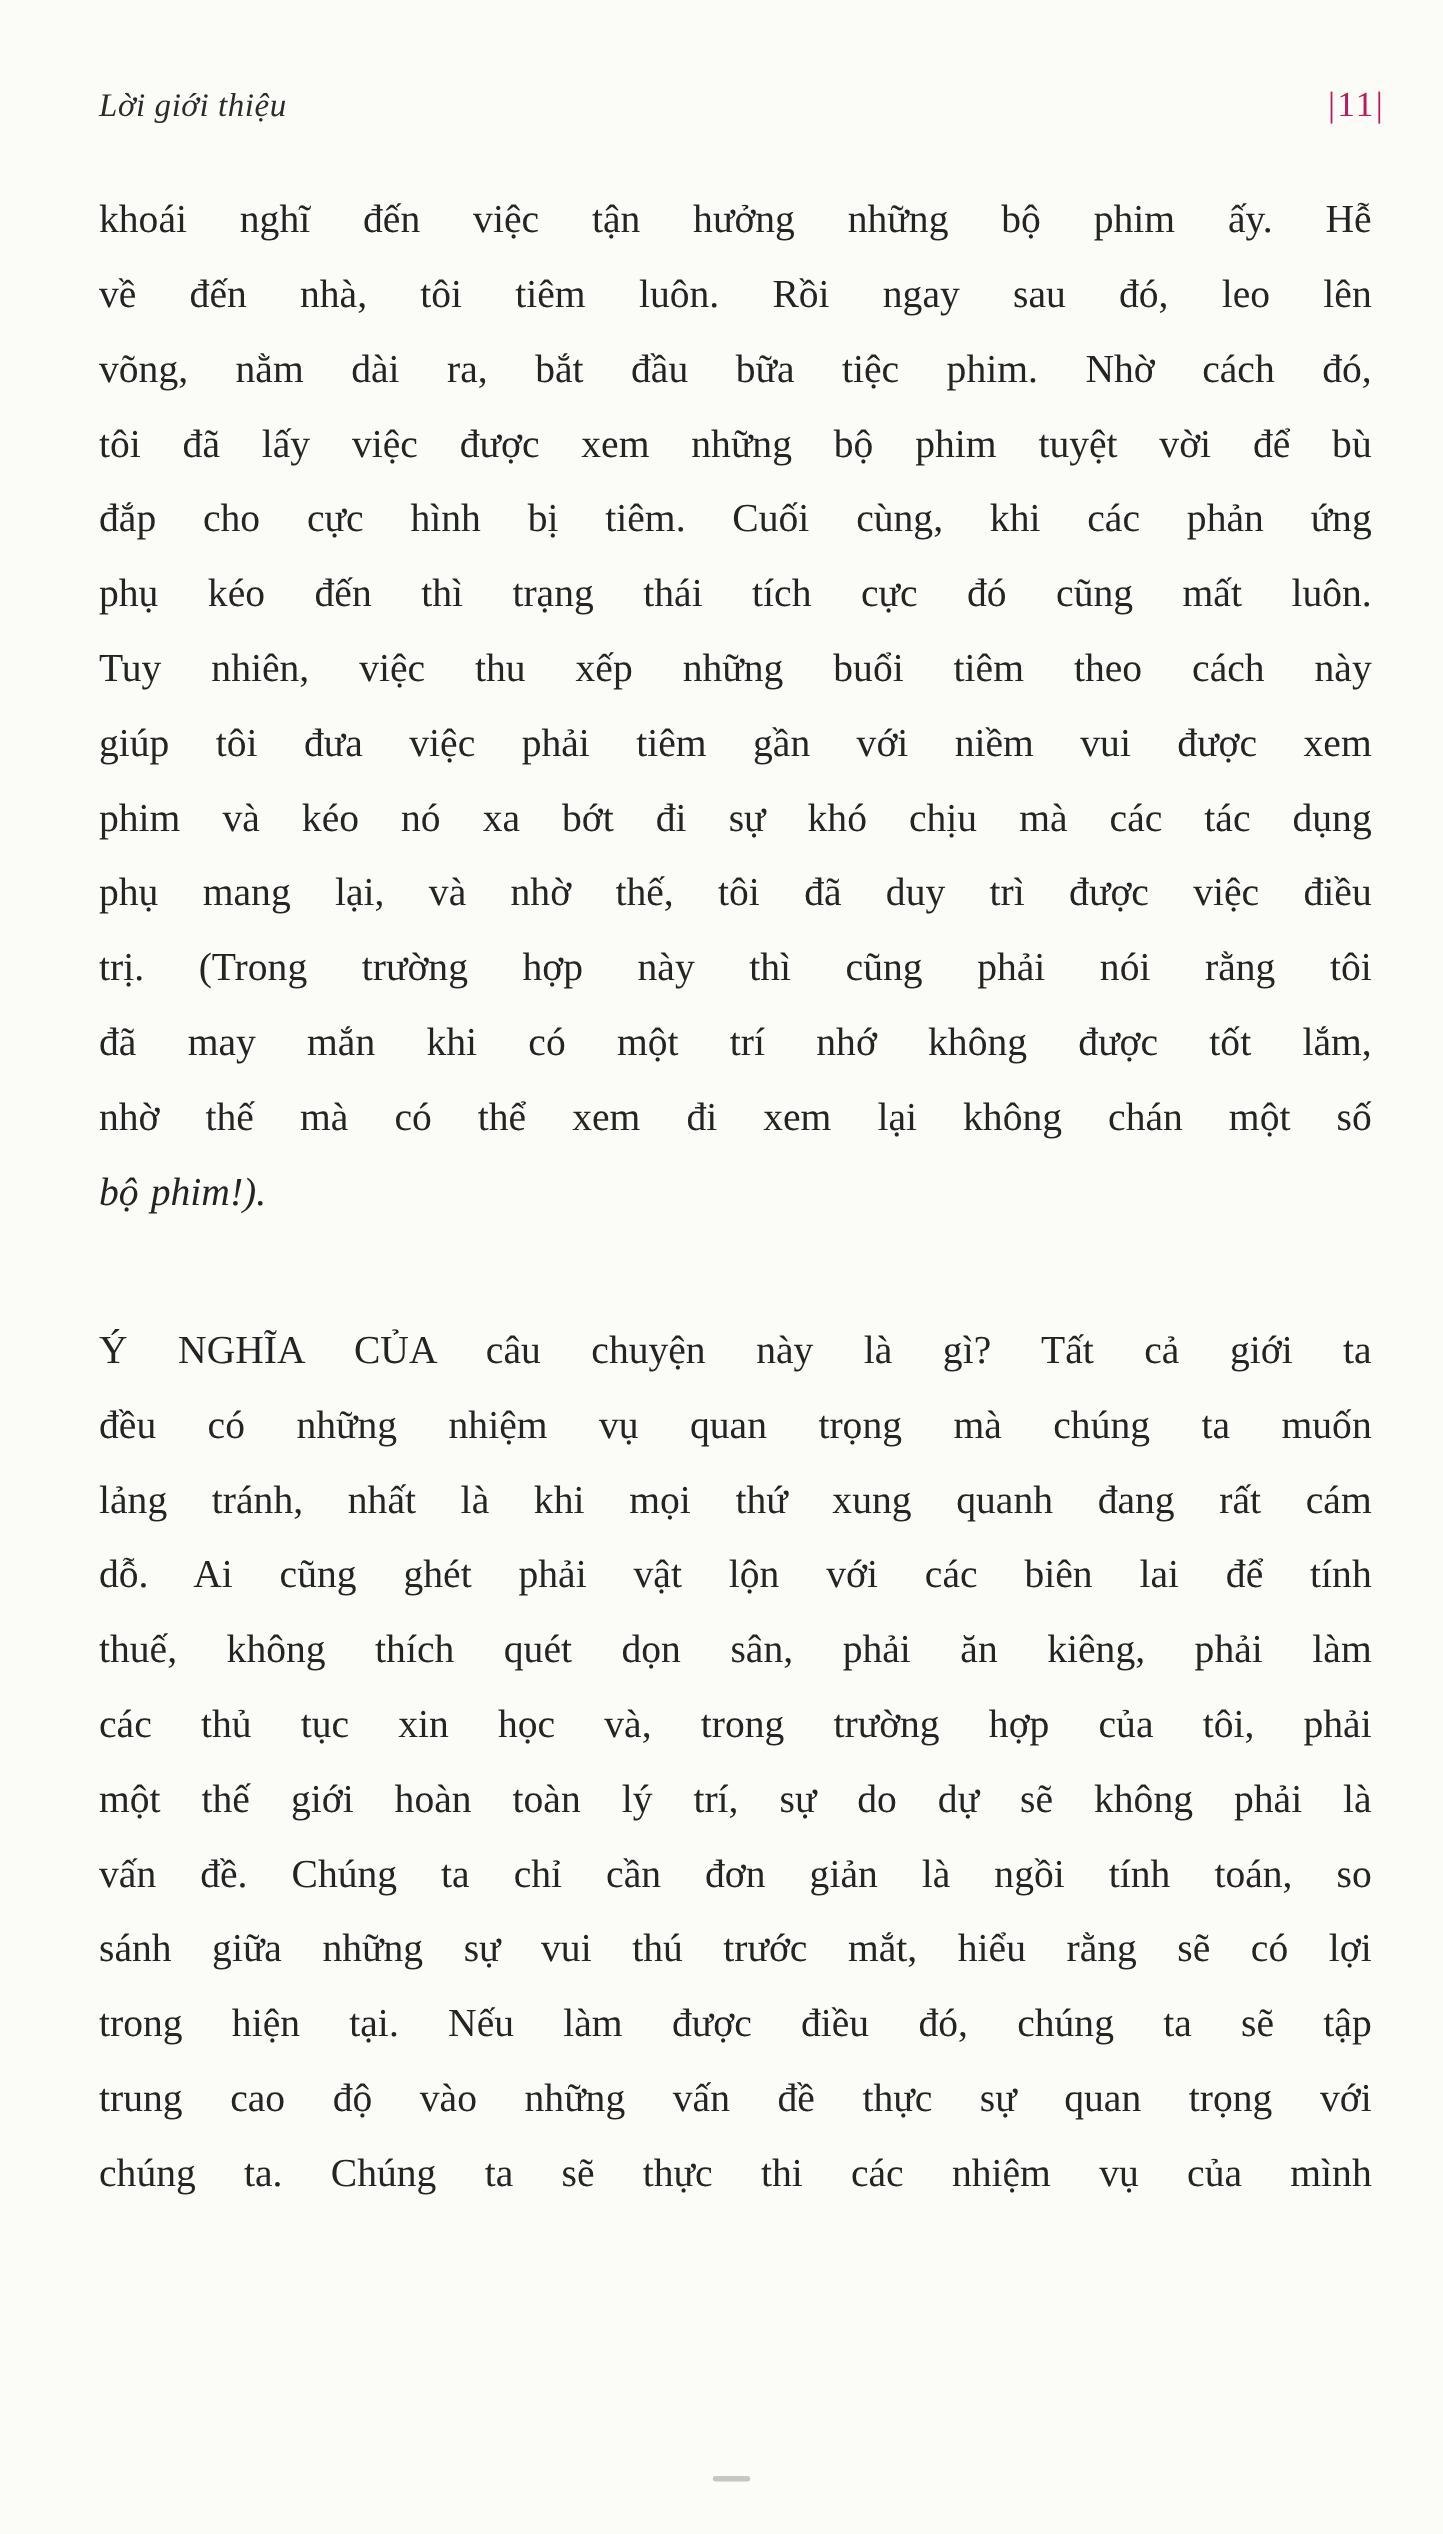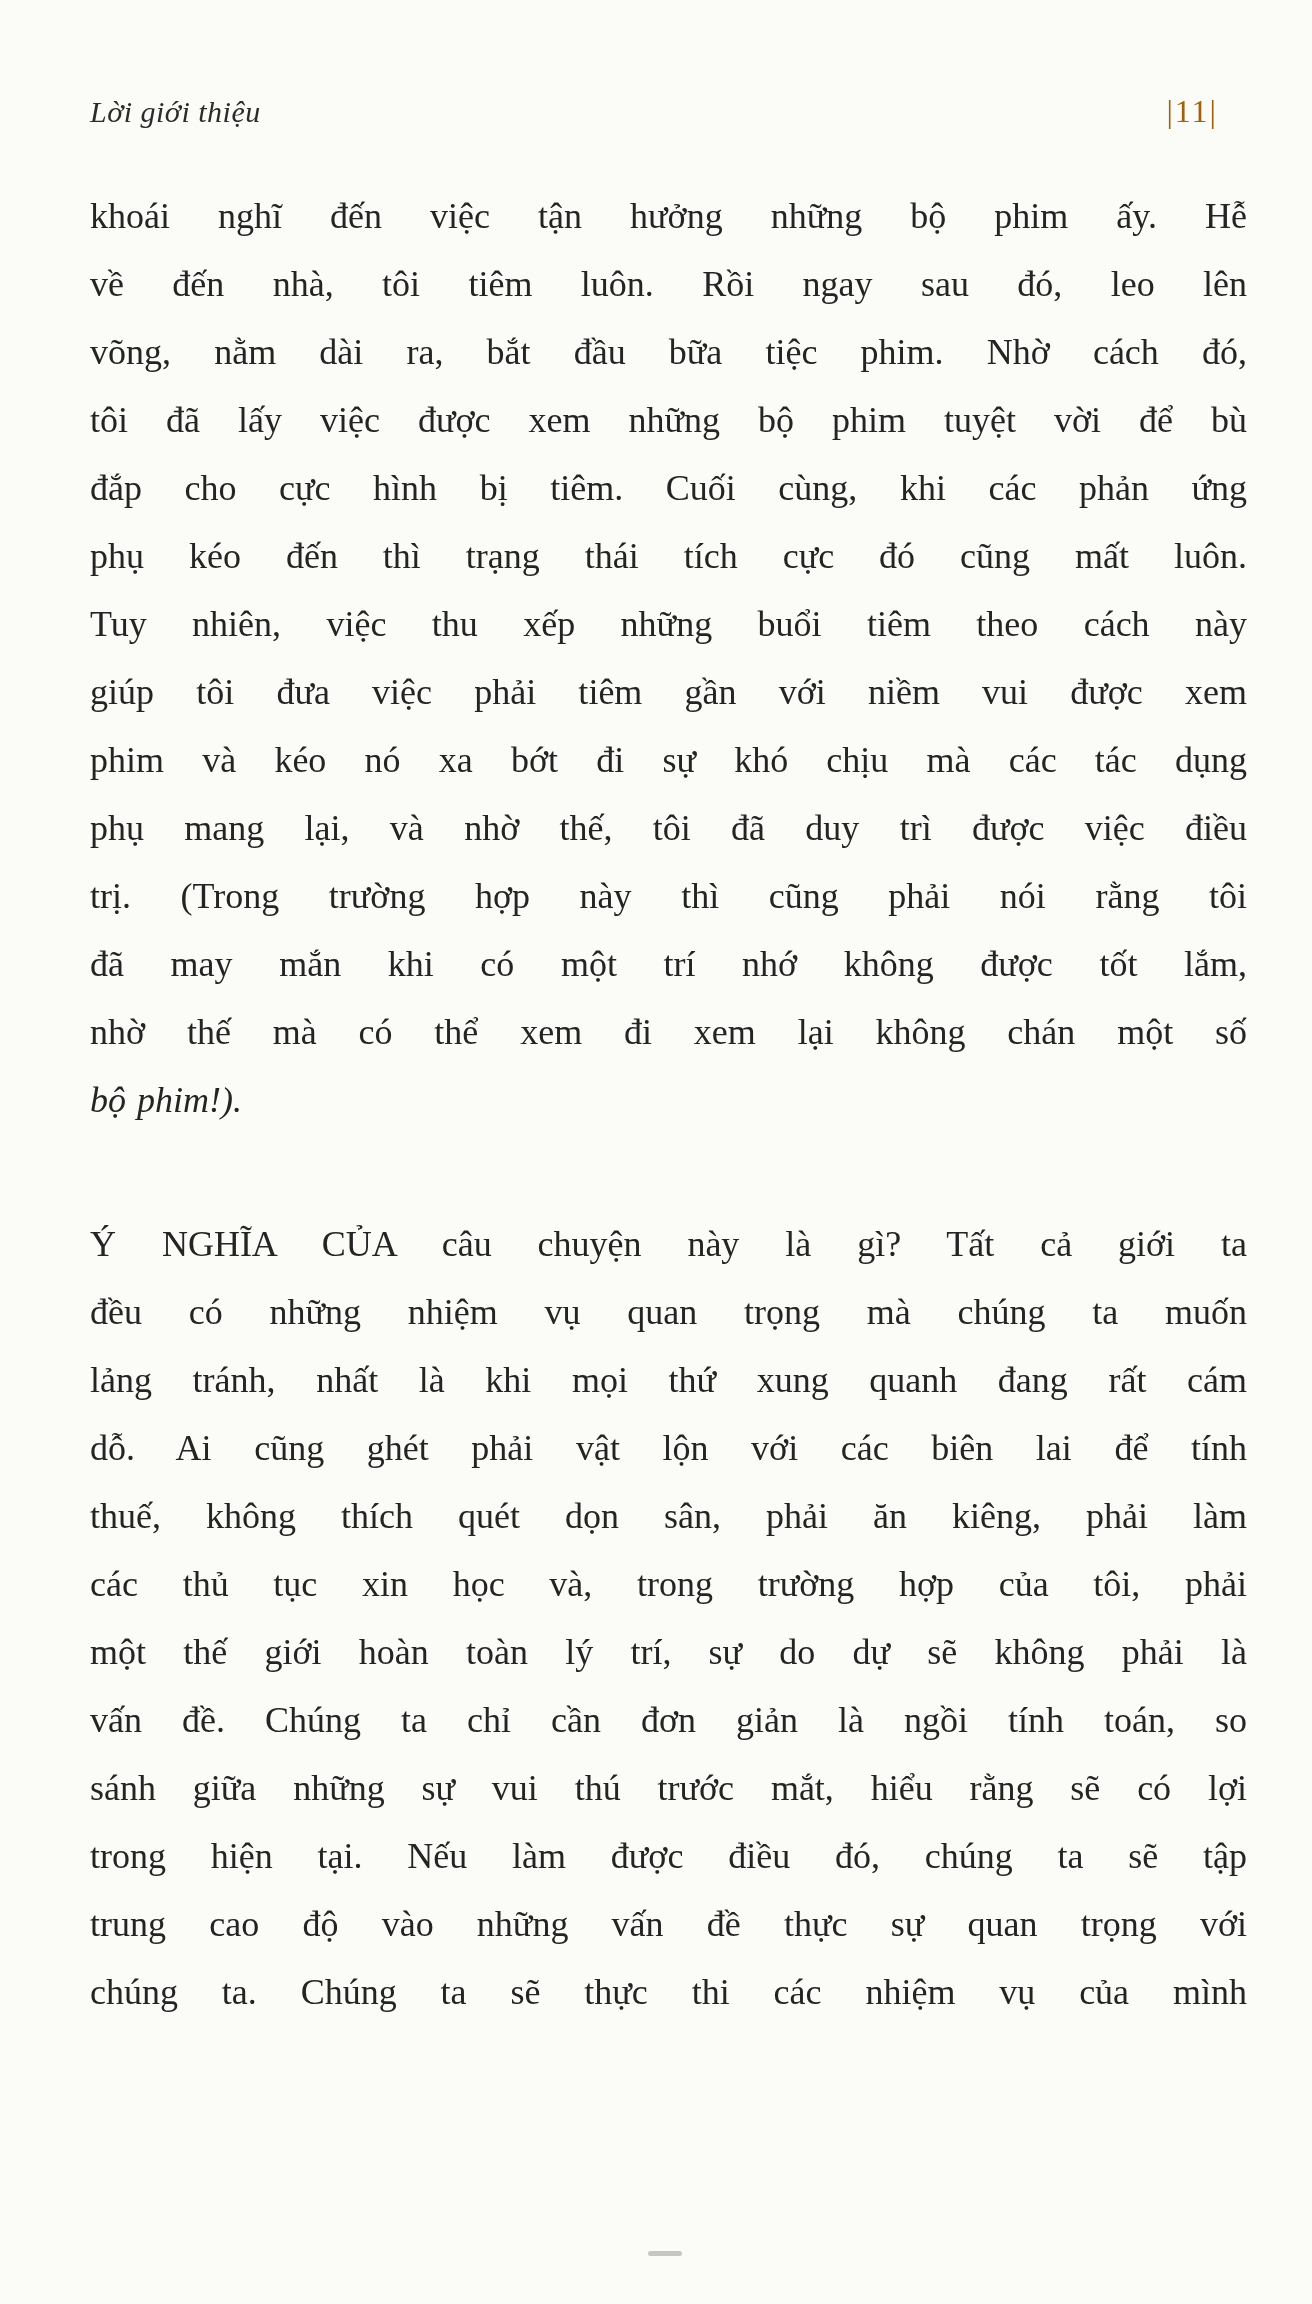--- a/index.html
+++ b/index.html
@@ -15,33 +15,32 @@
     margin: 0 auto;
     background: #fbfbf8;
     color: #222222;
     overflow: hidden;
     box-sizing: border-box;
   }
   .running-header {
     display: flex;
     justify-content: space-between;
     align-items: baseline;
-    padding: 76px 94px 0 90px;
+    padding: 76px 53px 0 90px;
   }
   .section-title {
     font-style: italic;
     font-size: 30px;
     color: #2b2b2b;
     letter-spacing: 0.5px;
   }
   .page-number {
     font-size: 32px;
-    color: #a16207;
+    color: #be185d;
     letter-spacing: 2px;
-    margin-top: 17px;
   }
   .body-text {
     padding: 0 65px 0 90px;
     margin-top: 52px;
     font-size: 36px;
     color: #242424;
   }
   .paragraph {
     margin: 0;
   }

